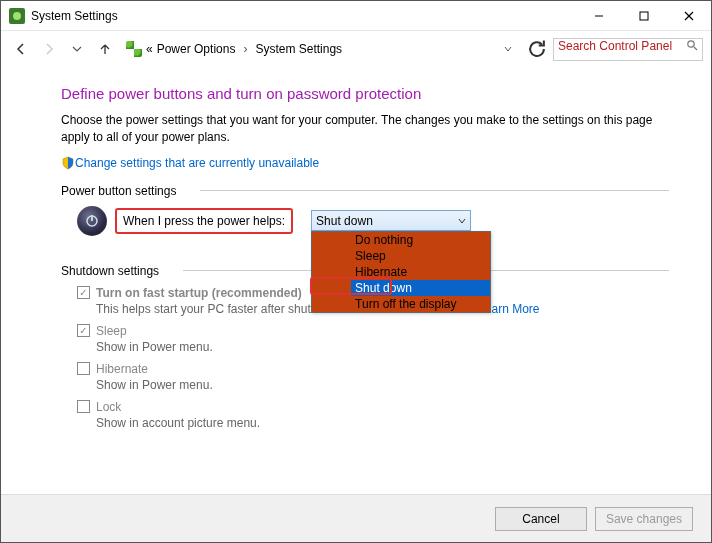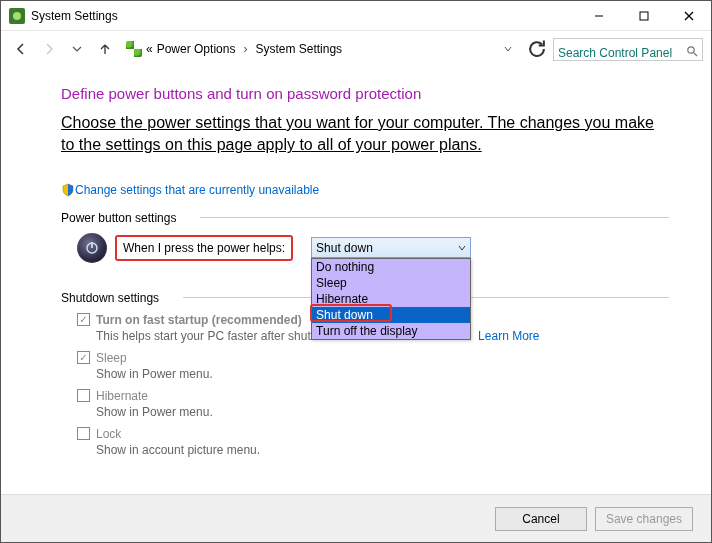--- a/index.html
+++ b/index.html
@@ -43,28 +43,28 @@
     display:flex; align-items:center;
     padding:0 4px; gap:4px;
     border:1px solid transparent;
   }
   .addr .crumb { color:#000; }
   .addr .sep { margin:0 4px; color:#555; }
   .addr-dd { width:16px; display:flex; justify-content:center; }
   .refresh { width:24px; height:24px; display:flex; align-items:center; justify-content:center; }
   .search {
     width:150px; height:23px; border:1px solid #ccc;
-    display:flex; align-items:flex-end; padding:0 4px;
-    color:#0f766e; position:relative;
+    display:flex; align-items:flex-start; padding:0 4px;
+    color:#b91c1c; position:relative;
   }
   .search-icon { position:absolute; right:4px; }
   
   .content { flex:1; padding:18px 42px 0 60px; position:relative; overflow:hidden; }
   .heading { color:#a21caf; font-size:15px; margin-bottom:10px; }
-  .desc { font-size:16px; margin-bottom:26px; line-height:1.4;text-decoration:underline; }
+  .desc { font-size:12px; margin-bottom:10px; line-height:1.4; }
   .shield-row { display:flex; align-items:center; gap:0; margin-bottom:14px; }
   .shield-row a { color:#0066cc; text-decoration:none; }
   .grptitle { display:flex; align-items:center; gap:24px; margin:14px 0 8px 0; font-size:12px; }
   .grptitle .line { flex:1; height:1px; background:#ccc; }
   .powerrow { display:flex; align-items:center; margin-left:16px; margin-bottom:12px; position:relative; }
   .powericon {
     width:30px; height:30px; border-radius:50%;
     background:radial-gradient(circle at 40% 35%, #6a6a8a 5%, #2a2a45 60%, #111 100%);
     display:flex; align-items:center; justify-content:center;
     margin-right:8px;
@@ -76,23 +76,24 @@
   }
   .combowrap { position:relative; }
   .combo {
     width:160px; height:21px; border:1px solid #7aa7d8;
     background:linear-gradient(#eaf3fc,#d7e8fa);
     display:flex; align-items:center; padding:0 4px;
     font-size:12px;
   }
   .combo .arrow { margin-left:auto; }
   .dropdown {
-    position:absolute; left:0; top:21px; width:160px;
-    border:1px solid #666; background:#c4b5fd; z-index:50;
+    position:absolute; left:0; top:21px; width:180px;
+    border:1px solid #666; background:#c2410c; z-index:50;
     box-shadow:1px 1px 3px rgba(0,0,0,.2);
+    padding-left:39px;
   }
   .dd-item { padding:1px 4px; font-size:12px; }
   .dd-item.selected {
     background:#0a64c8; color:#fff;
   }
   .dd-highlight { position:absolute; border:2px solid #e03030; border-radius:3px; pointer-events:none; }
 
   .shutsettings { margin-top:28px; }
   .setitem { margin-left:16px; margin-bottom:8px; }
   .chkrow { display:flex; align-items:center; gap:6px; }

